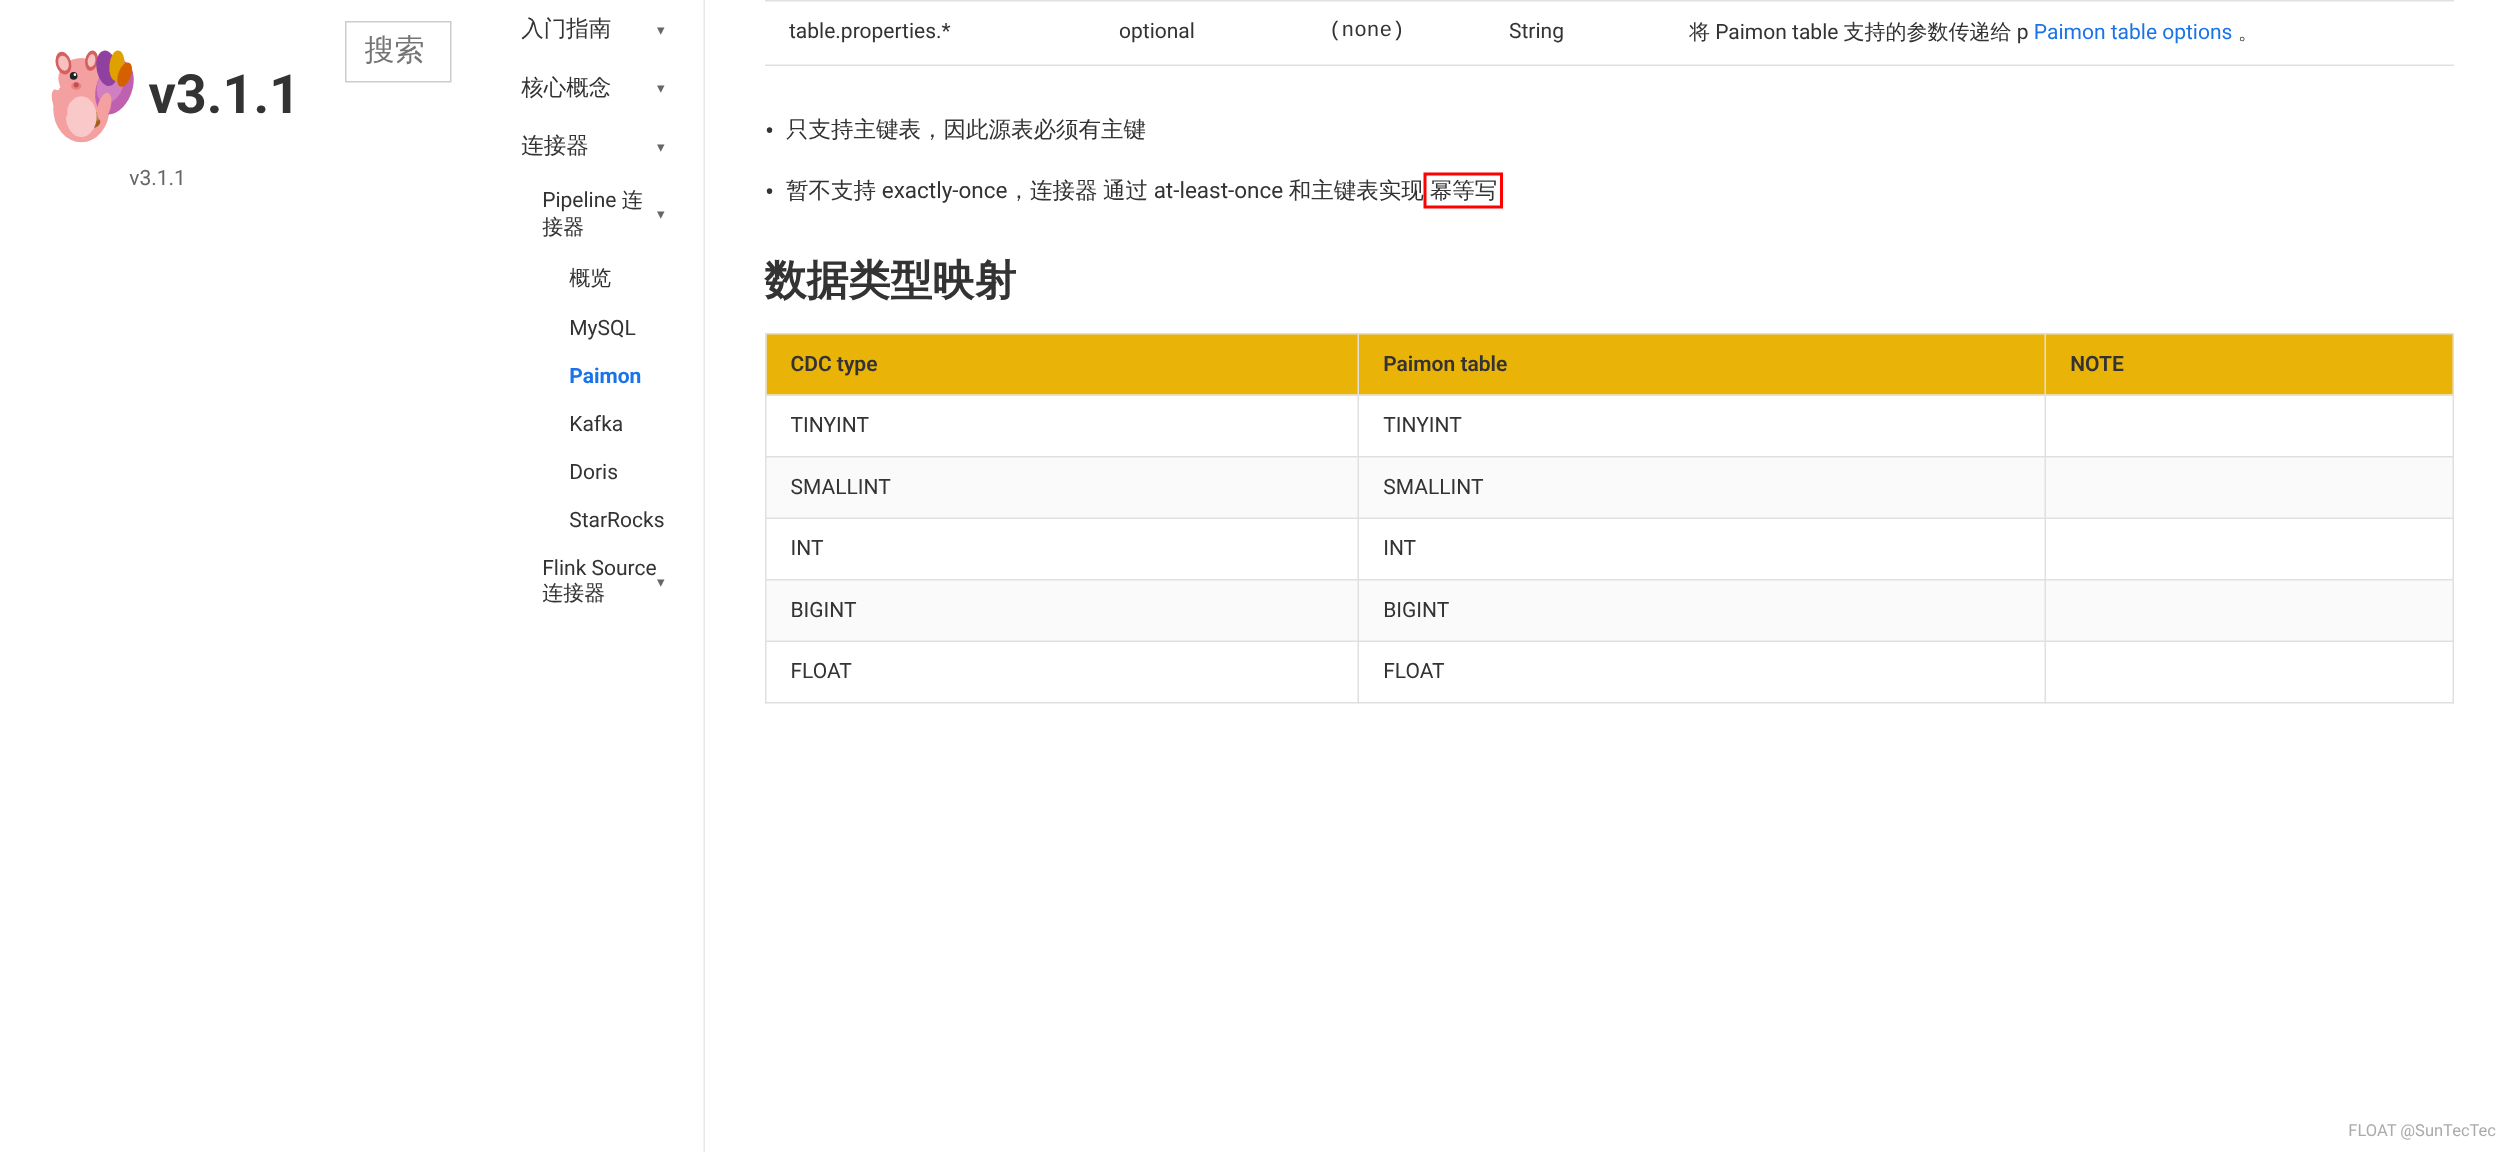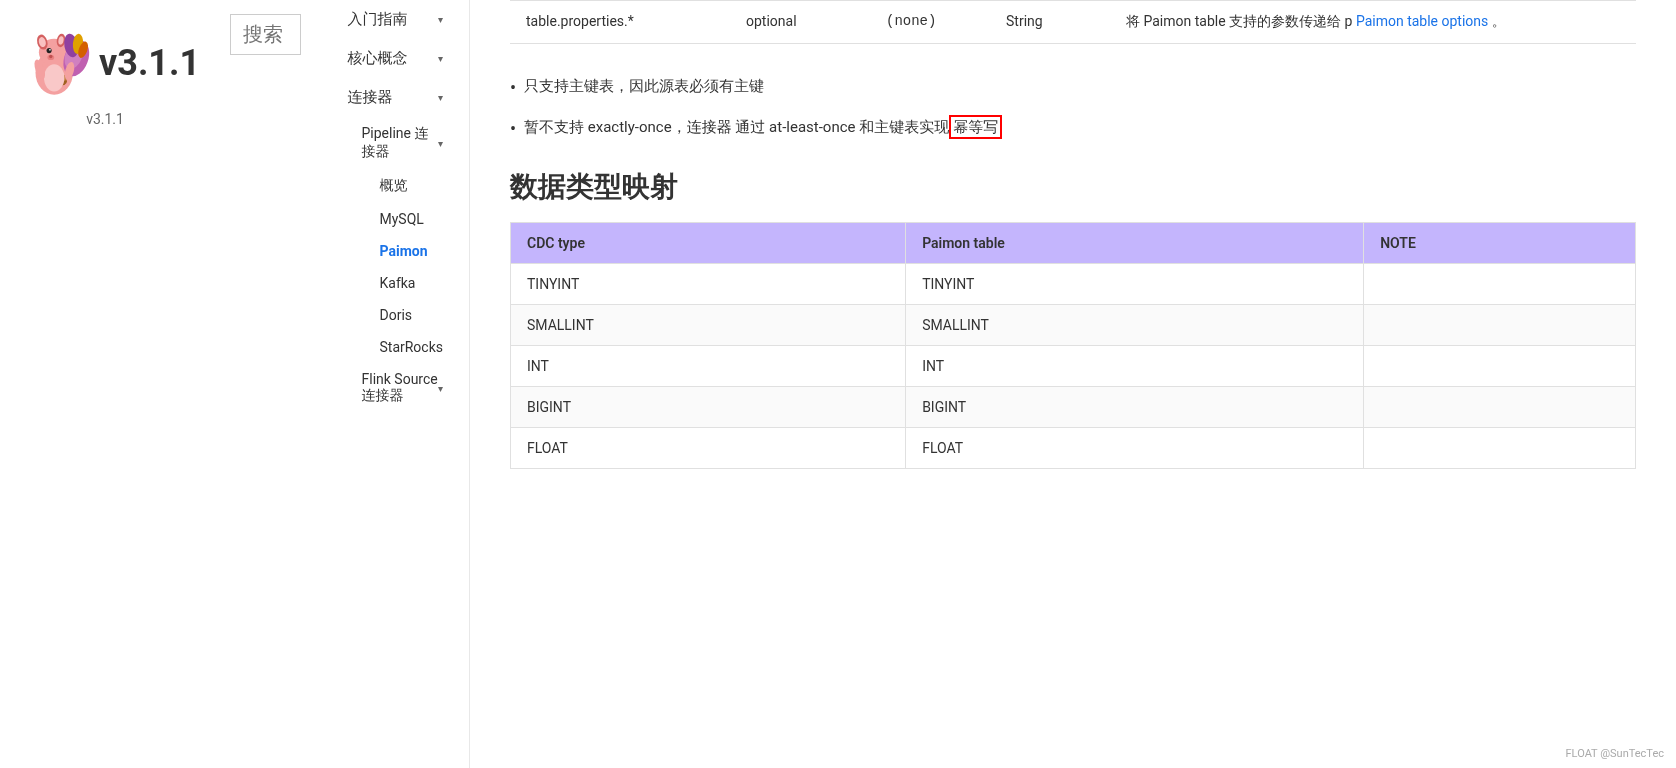--- a/index.html
+++ b/index.html
@@ -176,21 +176,21 @@
 
     
     .data-table {
       width: 100%;
       border-collapse: collapse;
       margin-top: 12px;
       font-size: 14px;
     }
 
     .data-table th {
-      background: #c4b5fd;
+      background: #eab308;
       border: 1px solid #e0e0e0;
       padding: 12px 16px;
       text-align: left;
       font-weight: 600;
     }
 
     .data-table td {
       border: 1px solid #e0e0e0;
       padding: 12px 16px;
       text-align: left;

